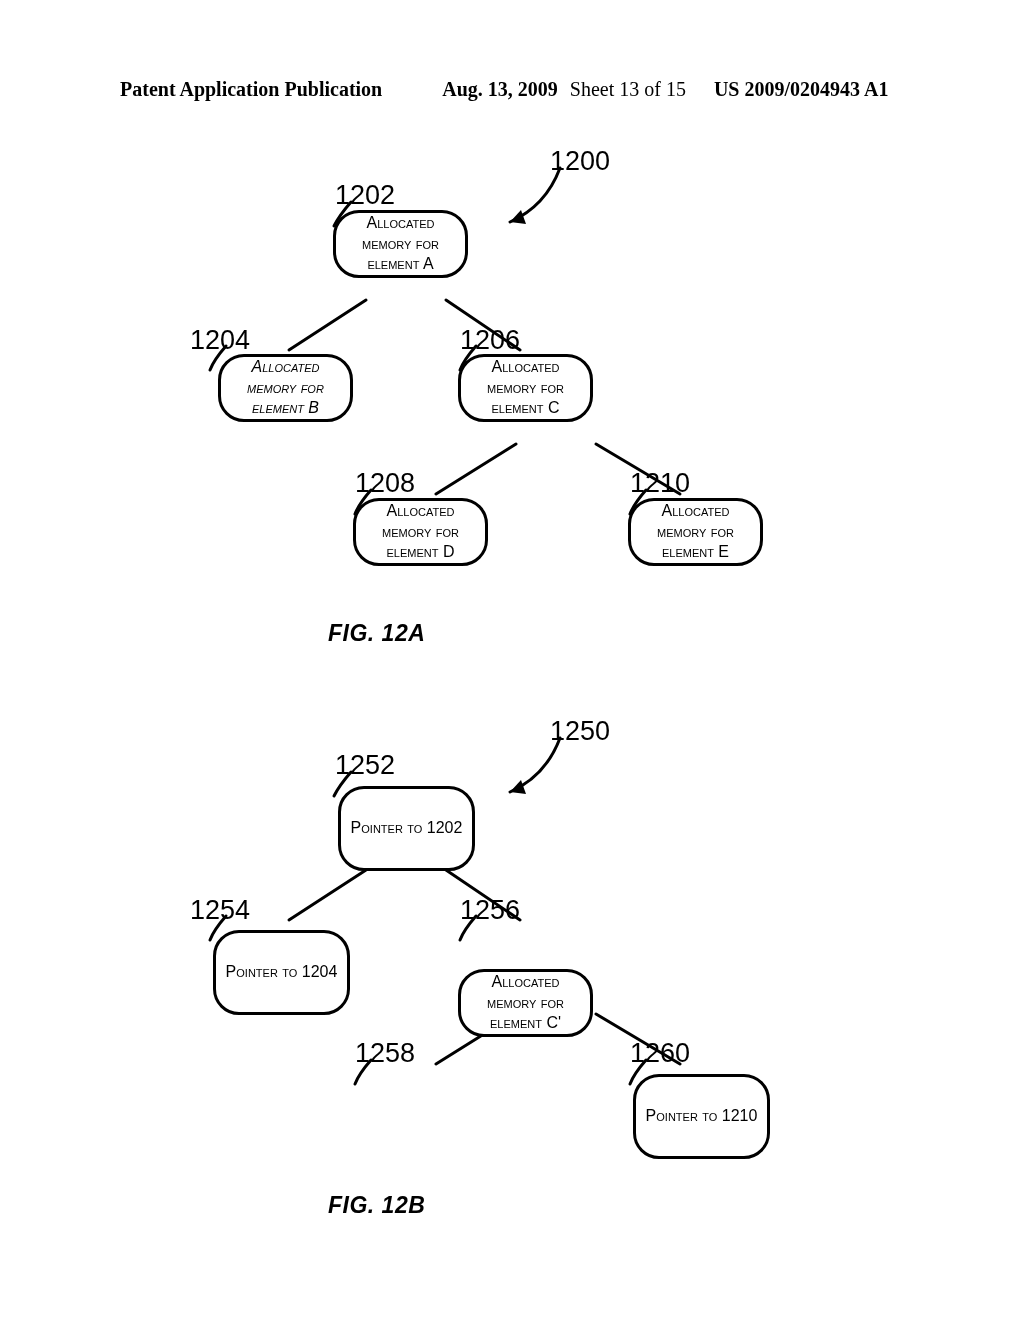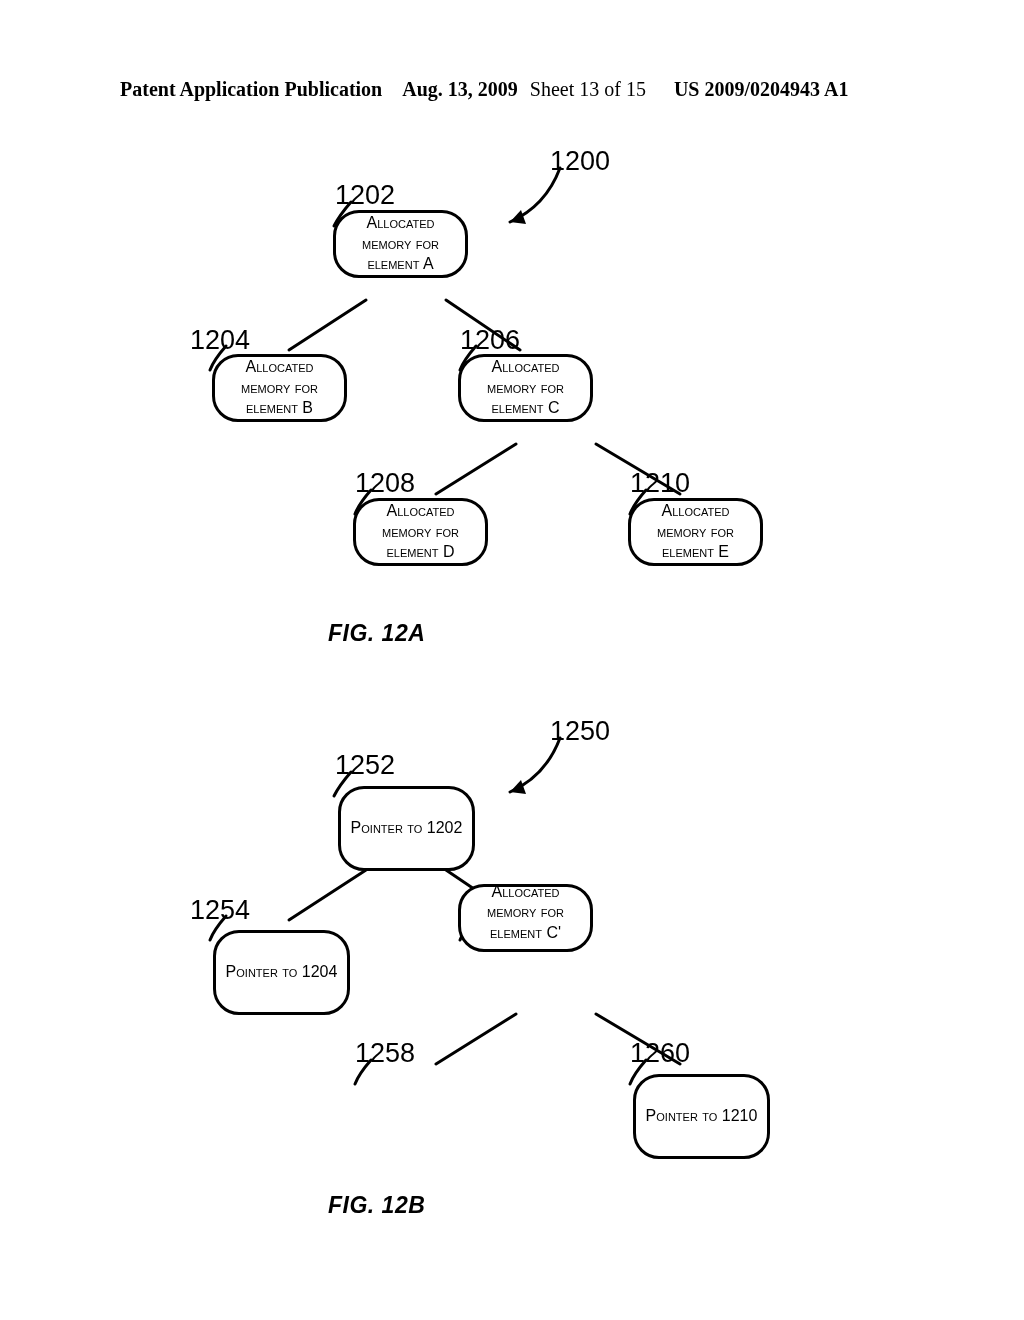--- a/index.html
+++ b/index.html
@@ -21,21 +21,21 @@
     left: 0;
     width: 1024px;
     display: flex;
     font-size: 20px;
     font-weight: bold;
   }
   .header .left {
     margin-left: 120px;
   }
   .header .middle {
-    margin-left: 20px;
+    margin-left: 60px;
   }
   .header .sheet {
     margin-left: 12px;
     font-weight: normal;
   }
   .header .right {
     margin-left: 28px;
   }
   .figlabel {
     position: absolute;
@@ -137,21 +137,21 @@
   <div class="reflabel" style="left:550px; top:146px;">1200</div>
   <div class="reflabel" style="left:335px; top:180px;">1202</div>
   <div class="reflabel" style="left:190px; top:325px;">1204</div>
   <div class="reflabel" style="left:460px; top:325px;">1206</div>
   <div class="reflabel" style="left:355px; top:468px;">1208</div>
   <div class="reflabel" style="left:630px; top:468px;">1210</div>
 
   <div class="node" style="left:333px; top:210px;">
     <span class="nodetext">Allocated memory for element A</span>
   </div>
-  <div class="node" style="left:212px; top:354px;">
+  <div class="node" style="left:218px; top:354px;font-style:italic;">
     <span class="nodetext">Allocated memory for element B</span>
   </div>
   <div class="node" style="left:458px; top:354px;">
     <span class="nodetext">Allocated memory for element C</span>
   </div>
   <div class="node" style="left:628px; top:498px;">
     <span class="nodetext">Allocated memory for element E</span>
   </div>
   <div class="node" style="left:353px; top:498px;">
     <span class="nodetext">Allocated memory for element D</span>
@@ -165,21 +165,21 @@
   <div class="reflabel" style="left:460px; top:895px;">1256</div>
   <div class="reflabel" style="left:355px; top:1038px;">1258</div>
   <div class="reflabel" style="left:630px; top:1038px;">1260</div>
 
   <div class="node narrow" style="left:338px; top:786px;">
     <span class="nodetext">Pointer to 1202</span>
   </div>
   <div class="node narrow" style="left:213px; top:930px;">
     <span class="nodetext">Pointer to 1204</span>
   </div>
-  <div class="node" style="left:458px; top:884px;align-items:flex-end;">
+  <div class="node" style="left:458px; top:969px;">
     <span class="nodetext">Allocated memory for element C'</span>
   </div>
   <div class="node narrow" style="left:633px; top:1074px;">
     <span class="nodetext">Pointer to 1210</span>
   </div>
 
   <div class="figlabel" style="left:328px; top:1192px;">FIG. 12B</div>
 
 </div>
 

